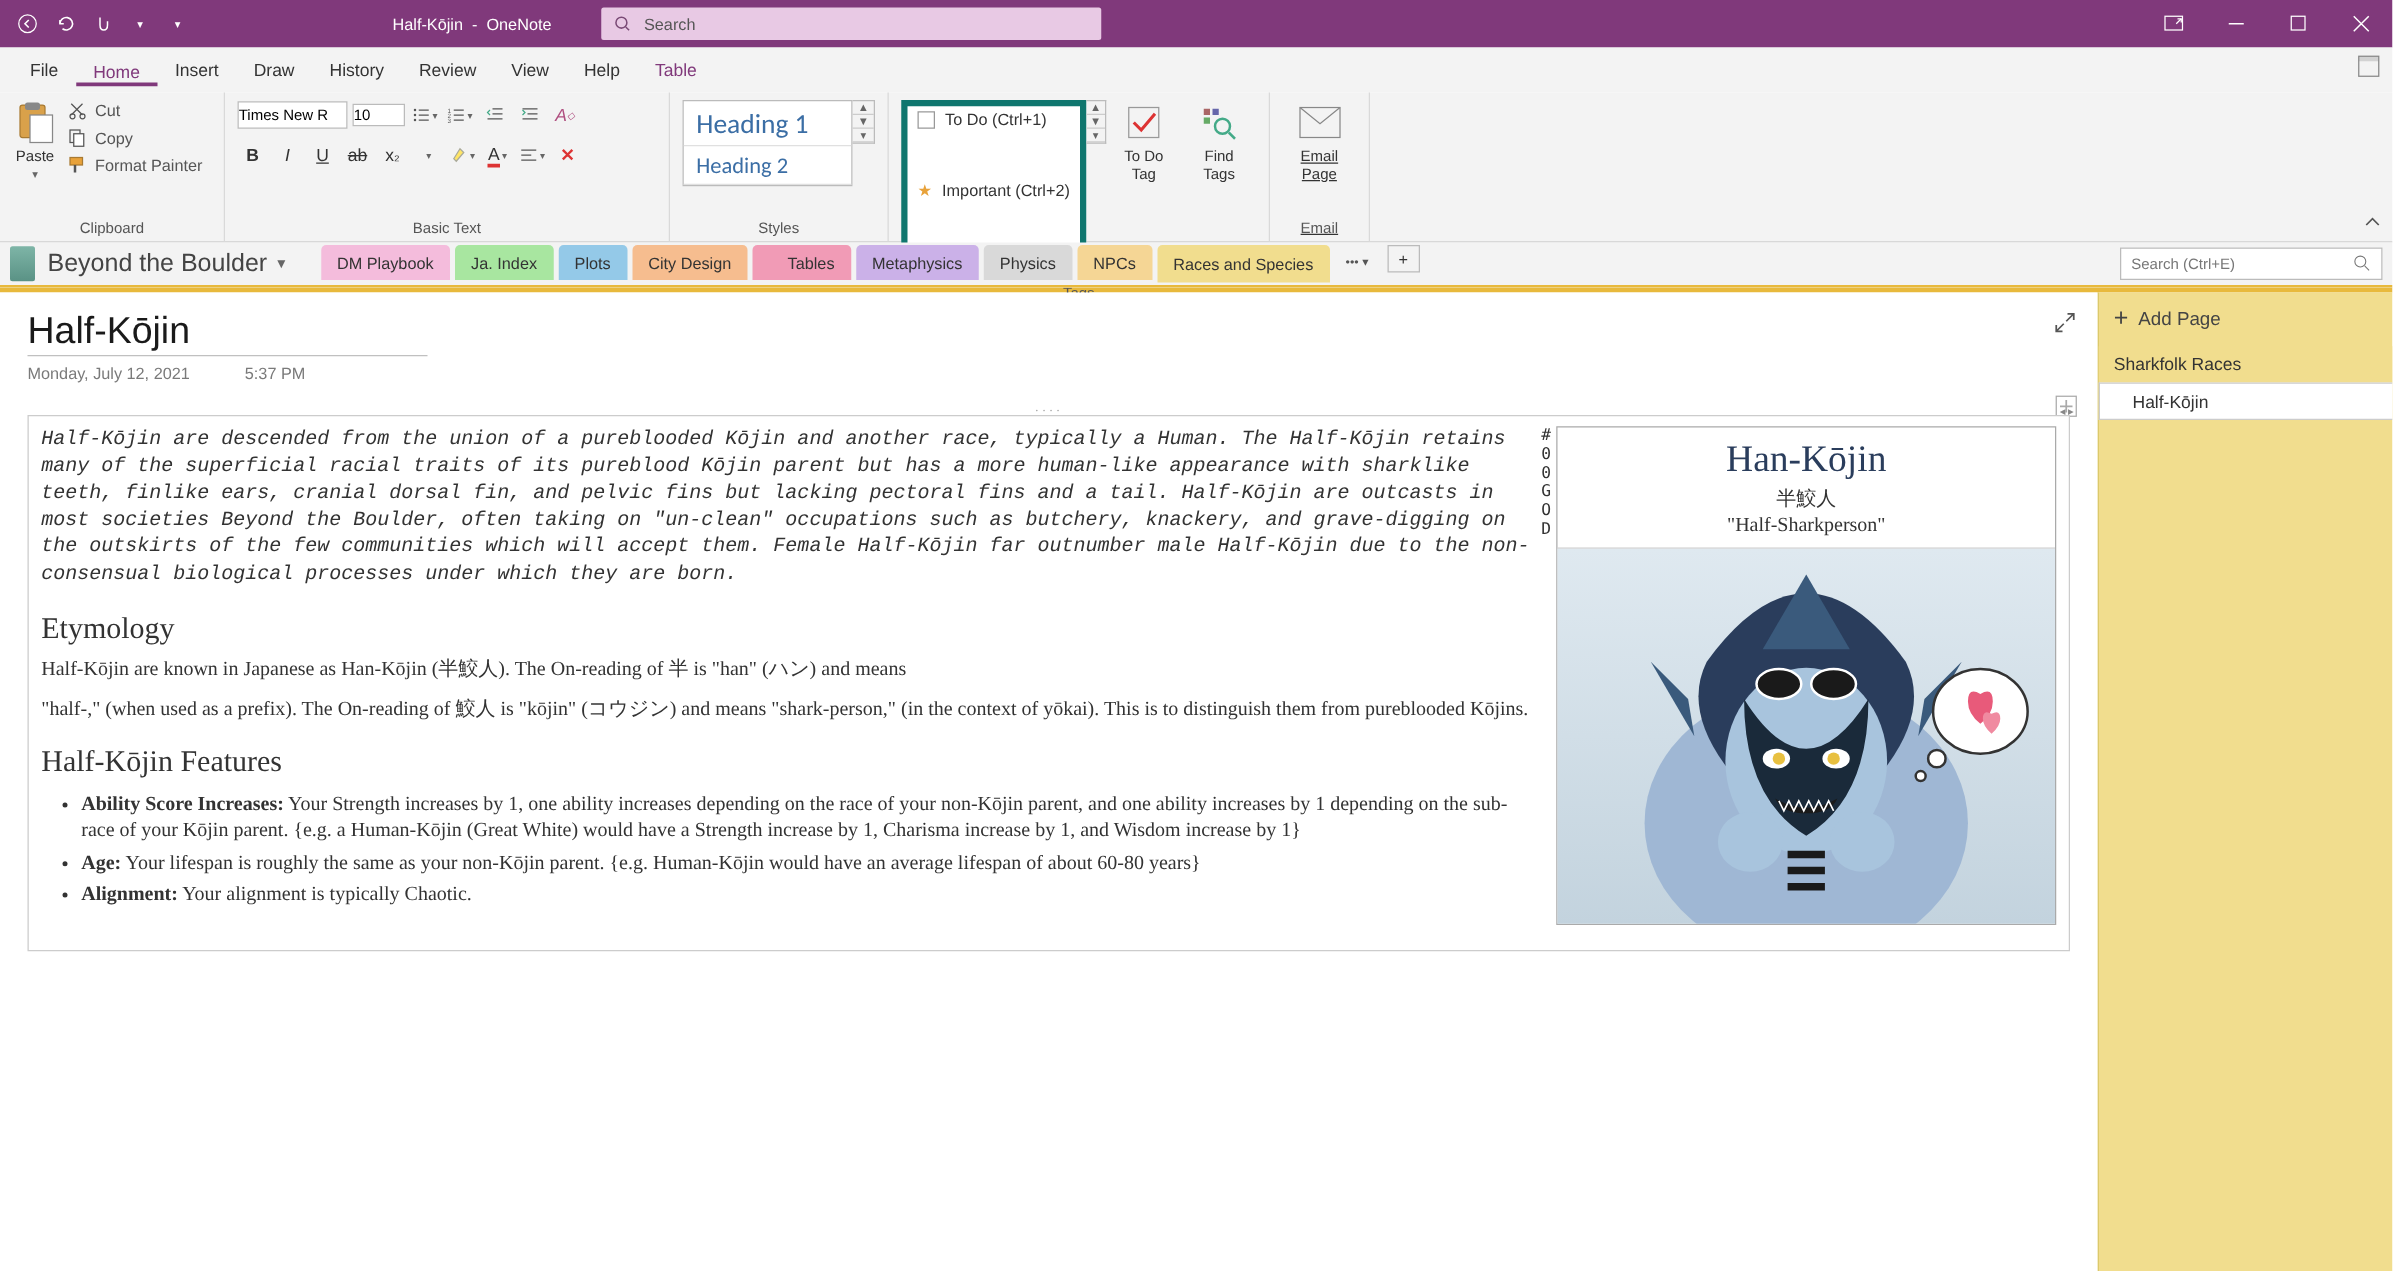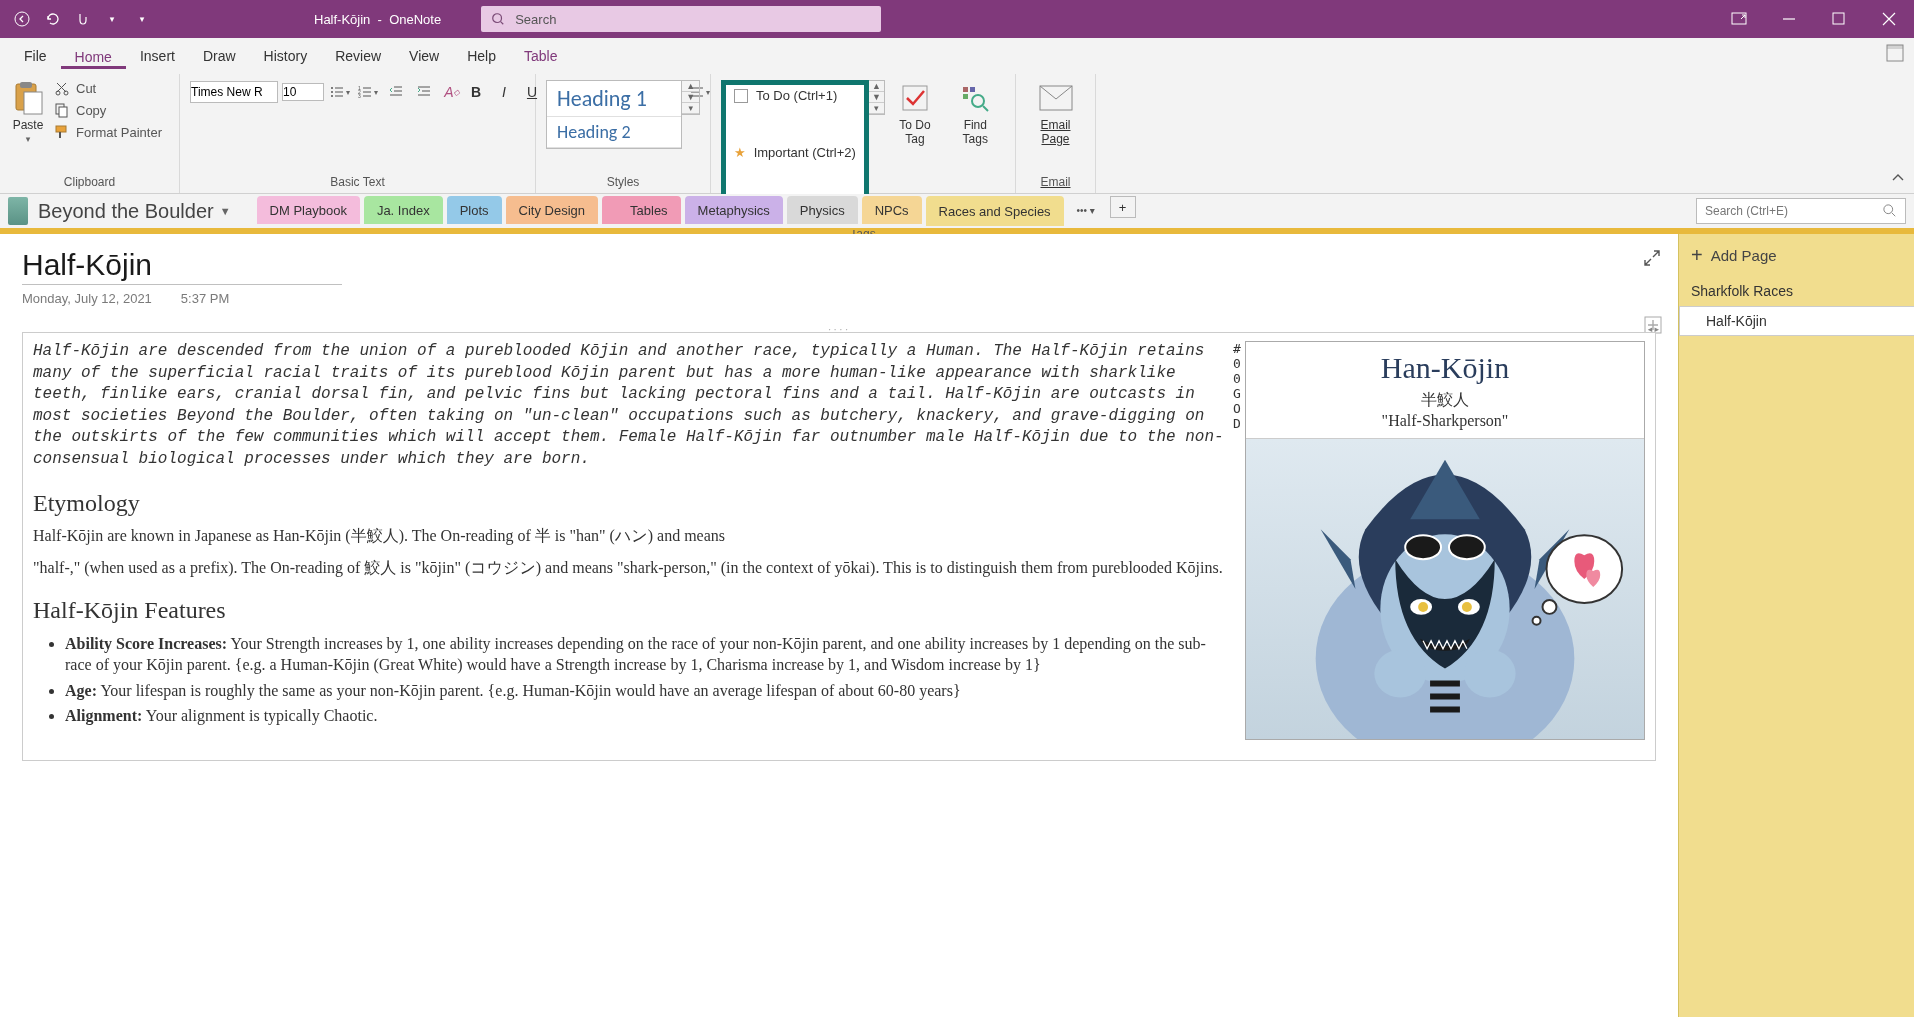--- a/index.html
+++ b/index.html
@@ -74,21 +74,21 @@
 .stab.active { background: #f1dd8e; height: 30px; }
 .small-caret-tab { width: 36px; height: 28px; display: flex; align-items: center; justify-content: center; font-size: 10px; color: #555; background: #f3f3f3; cursor: pointer; }
 .plus-tab { width: 26px; height: 22px; border: 1px solid #bbb; display: flex; align-items: center; justify-content: center; margin-left: 6px; cursor: pointer; }
 .notebar-search { margin-left: auto; width: 210px; height: 26px; border: 1px solid #bbb; background: #fff; display: flex; align-items: center; padding: 0 8px; color: #777; font-size: 12px; }
 .notebar-search svg { margin-left: auto; }
 
 
 .main { display: flex; height: calc(100vh - 38px - 36px - 120px - 36px); }
 .page-area { flex: 1; position: relative; overflow: hidden; background: #fff; padding: 14px 22px; }
 .page-title { font-size: 30px; font-family: "Calibri Light","Segoe UI Light",sans-serif; color: #1a1a1a; border-bottom: 1px solid #c0c0c0; width: 320px; padding-bottom: 2px; }
-.page-meta { display: flex; gap: 29px; font-size: 13px; color: #7a7a7a; margin-top: 6px; }
+.page-meta { display: flex; gap: 44px; font-size: 13px; color: #7a7a7a; margin-top: 6px; }
 .expand-icon { position: absolute; top: 14px; right: 16px; cursor: pointer; color: #555; }
 .pin-icon { position: absolute; top: 82px; right: 16px; cursor: pointer; color: #888; }
 
 .content-box { margin-top: 26px; border: 1px solid #ccc; padding: 8px 10px 20px 10px; font-family: "Times New Roman", serif; font-size: 16px; line-height: 1.35; position: relative; background: #fff; }
 .content-box::before { content: "····"; position: absolute; top: -11px; left: 50%; transform: translateX(-50%); color: #aaa; font-size: 11px; letter-spacing: 2px; }
 .content-cols { display: flex; gap: 16px; }
 .content-left { flex: 1; }
 .content-left .lead { font-style: italic; font-family: Liberation Mono, monospace; }
 .content-left h2 { font-family: "Times New Roman", serif; font-size: 24px; font-weight: normal; margin-top: 16px; margin-bottom: 6px; }
 .content-left ul { padding-left: 32px; }
@@ -227,21 +227,21 @@
               <path d="M6 8 L6 14" stroke="#555" stroke-width="2"></path>
             </svg>
             <span>Format Painter</span>
           </div>
       </div>
     </div>
     <div class="ribbon-group-label">Clipboard</div>
   </div>
 
   <div class="ribbon-group" style="width:356px;">
-    <div class="ribbon-group-body" style="flex-direction:row;">
+    <div class="ribbon-group-body" style="flex-direction:column;">
       <div class="font-row">
         <input class="font-select" value="Times New R" style="">
         <input class="size-select" value="10" style="">
         <div class="rbtn caret">
             <svg width="14" height="14">
               <circle cx="2" cy="3" r="1" fill="#555"></circle>
               <path d="M5 3 L13 3" stroke="#555"></path>
               <circle cx="2" cy="7" r="1" fill="#555"></circle>
               <path d="M5 7 L13 7" stroke="#555"></path>
               <circle cx="2" cy="11" r="1" fill="#555"></circle>

